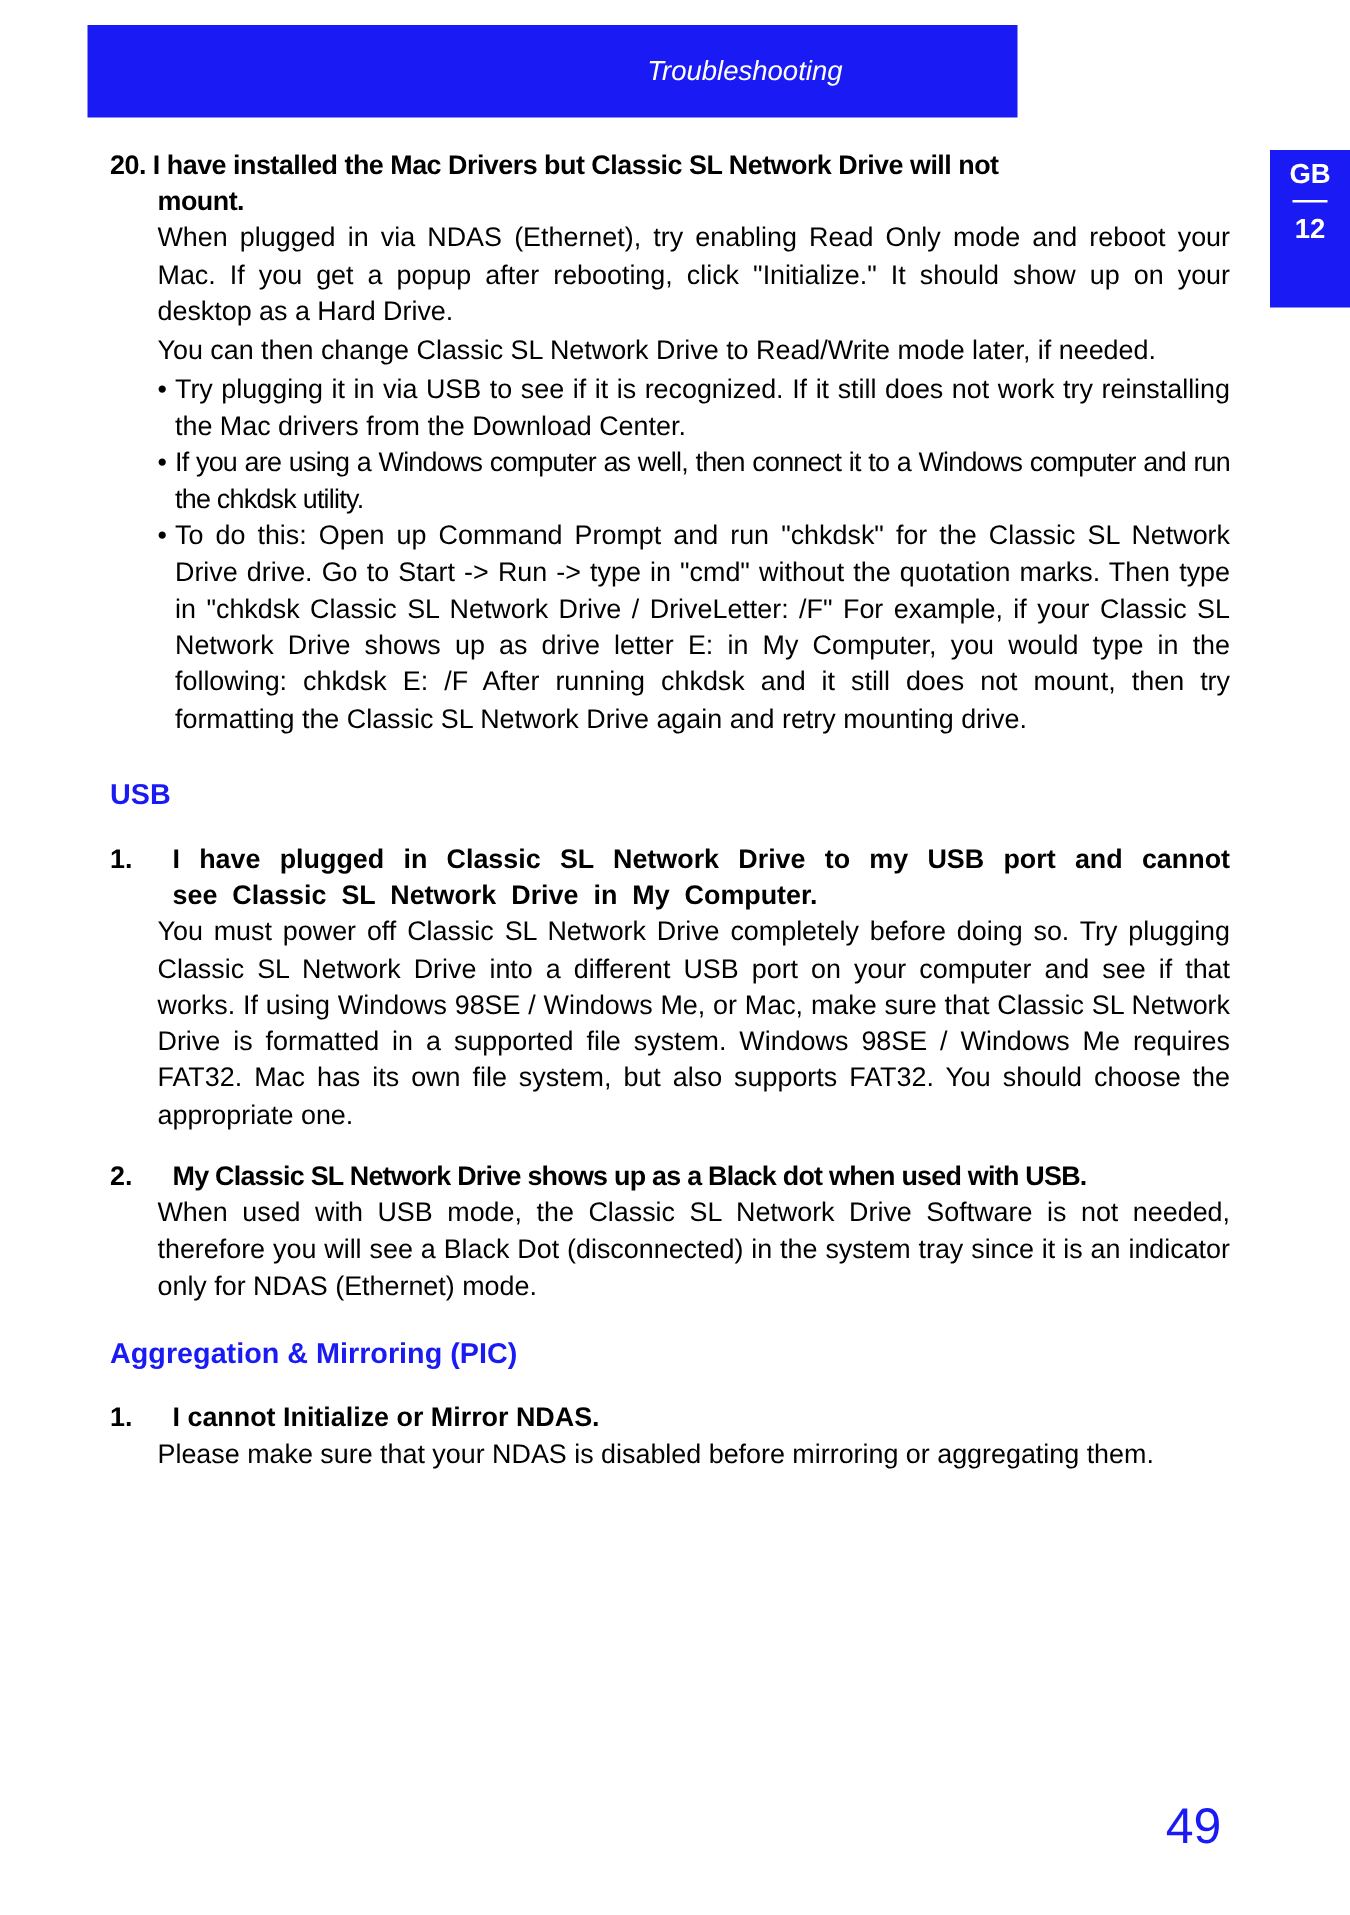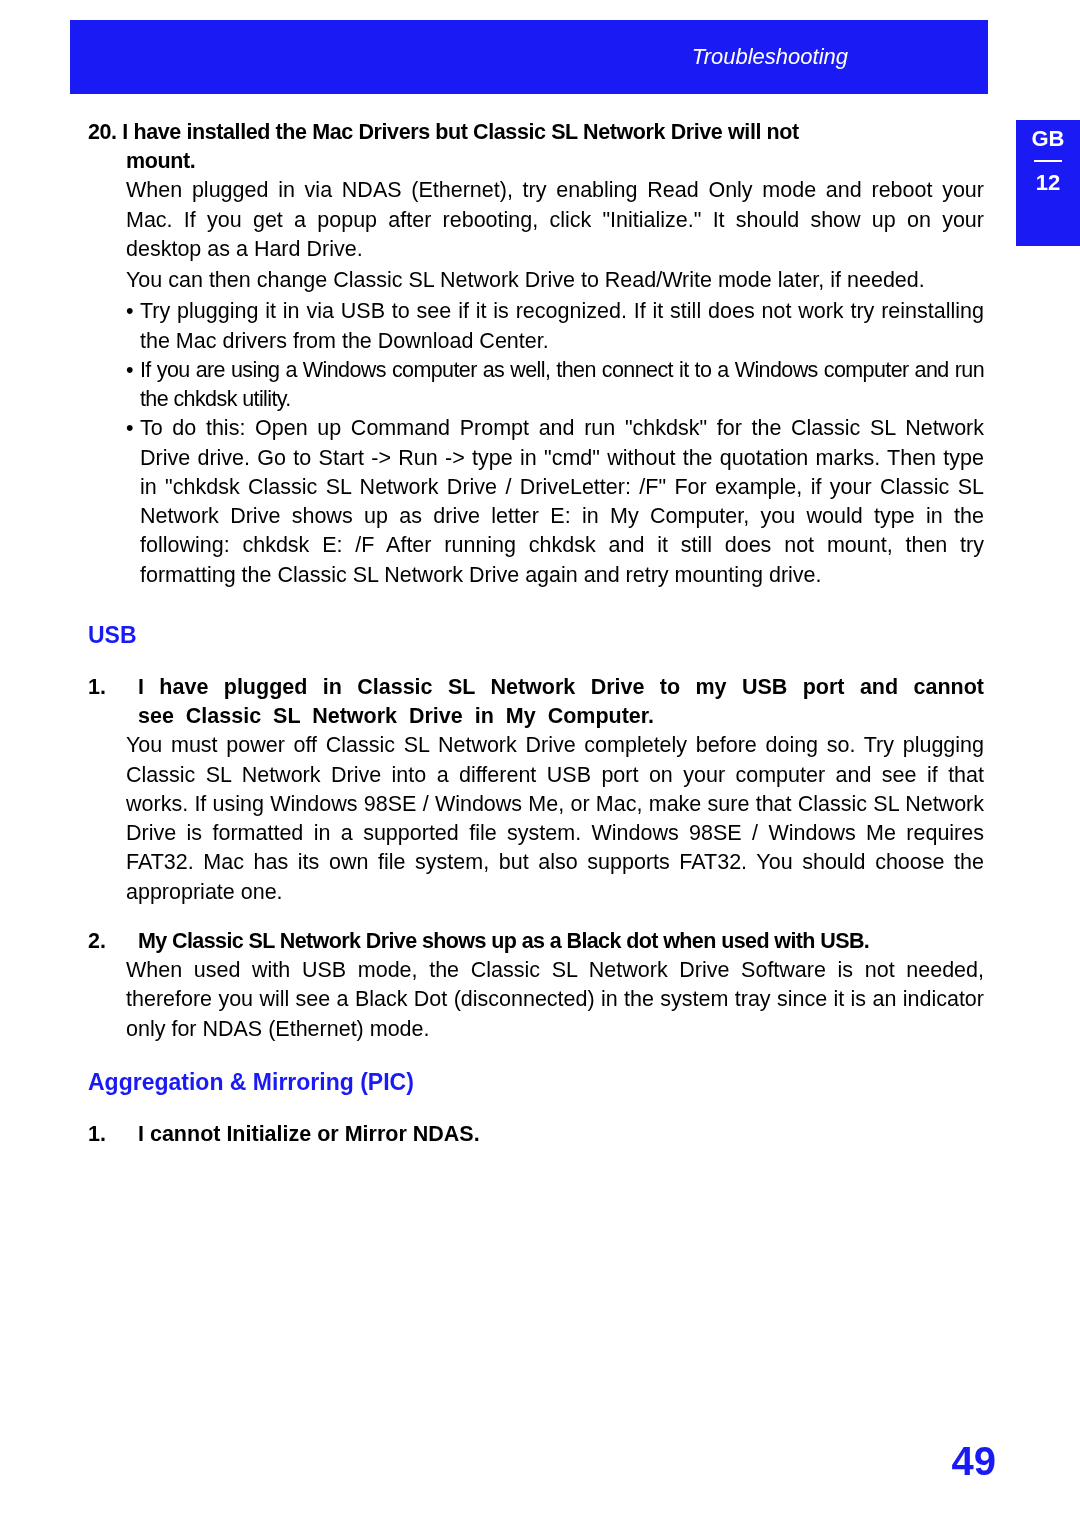--- a/index.html
+++ b/index.html
@@ -8,21 +8,21 @@
     background: #fff;
     width: 1080px;
     height: 1532px;
     position: relative;
     color: #000;
   }
   .header-band {
     position: absolute;
     top: 20px;
     left: 70px;
-    width: 918px;
+    width: 744px;
     height: 74px;
     background: #1a1af5;
     display: flex;
     align-items: center;
     justify-content: flex-end;
     padding-right: 140px;
   }
   .header-title {
     color: #fff;
     font-size: 22px;
@@ -104,23 +104,23 @@
     text-align: justify;
     margin-left: 12px;
   }
   .qitem .qbody {
     padding-left: 38px;
     text-align: justify;
   }
   .page-num {
     position: absolute;
     bottom: 48px;
-    right: 84px;
+    right: 103px;
     color: #1a1af5;
-    font-weight: bold;
+    font-weight: normal;
     font-size: 40px;
   }
   .tight { letter-spacing: -0.6px; }
   .loose { word-spacing: 6px; }
 </style>
 </head>
 <body>
 
 <div class="header-band">
   <span class="header-title">Troubleshooting</span>
@@ -179,17 +179,18 @@
     <div class="qbody">When used with USB mode, the Classic SL Network Drive Software is not needed, therefore you will see a Black Dot (disconnected) in the system tray since it is an indicator only for NDAS (Ethernet) mode.</div>
   </div>
 
   <div class="sec-title">Aggregation &amp; Mirroring (PIC)</div>
 
   <div class="qitem">
     <div class="qhead">
       <span class="qnum">1.</span>
       <span class="qtitle" style="text-align:left;">I cannot Initialize or Mirror NDAS.</span>
     </div>
+    <div class="qbody">Please make sure that your NDAS is disabled before mirroring or aggregating them.</div>
   </div>
 
 </div>
 
 <div class="page-num">49</div>
 
 </body></html>

